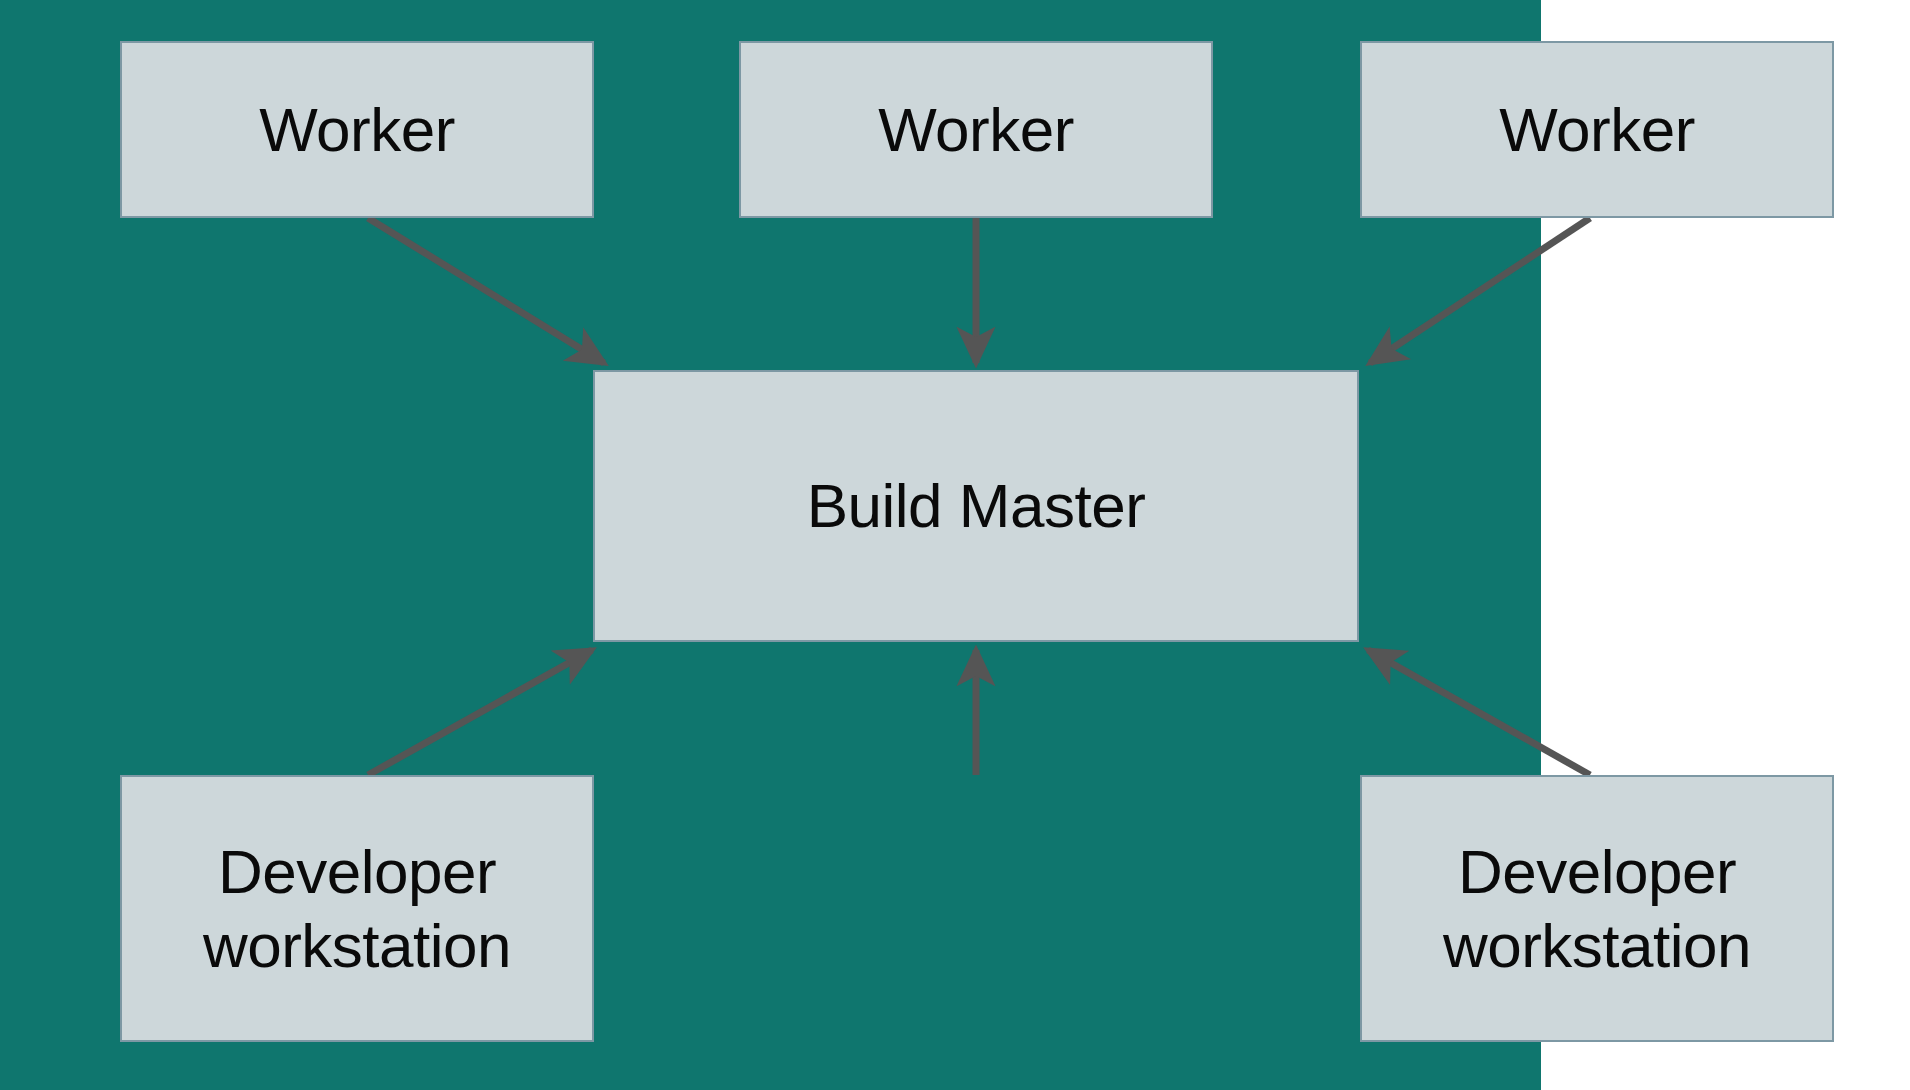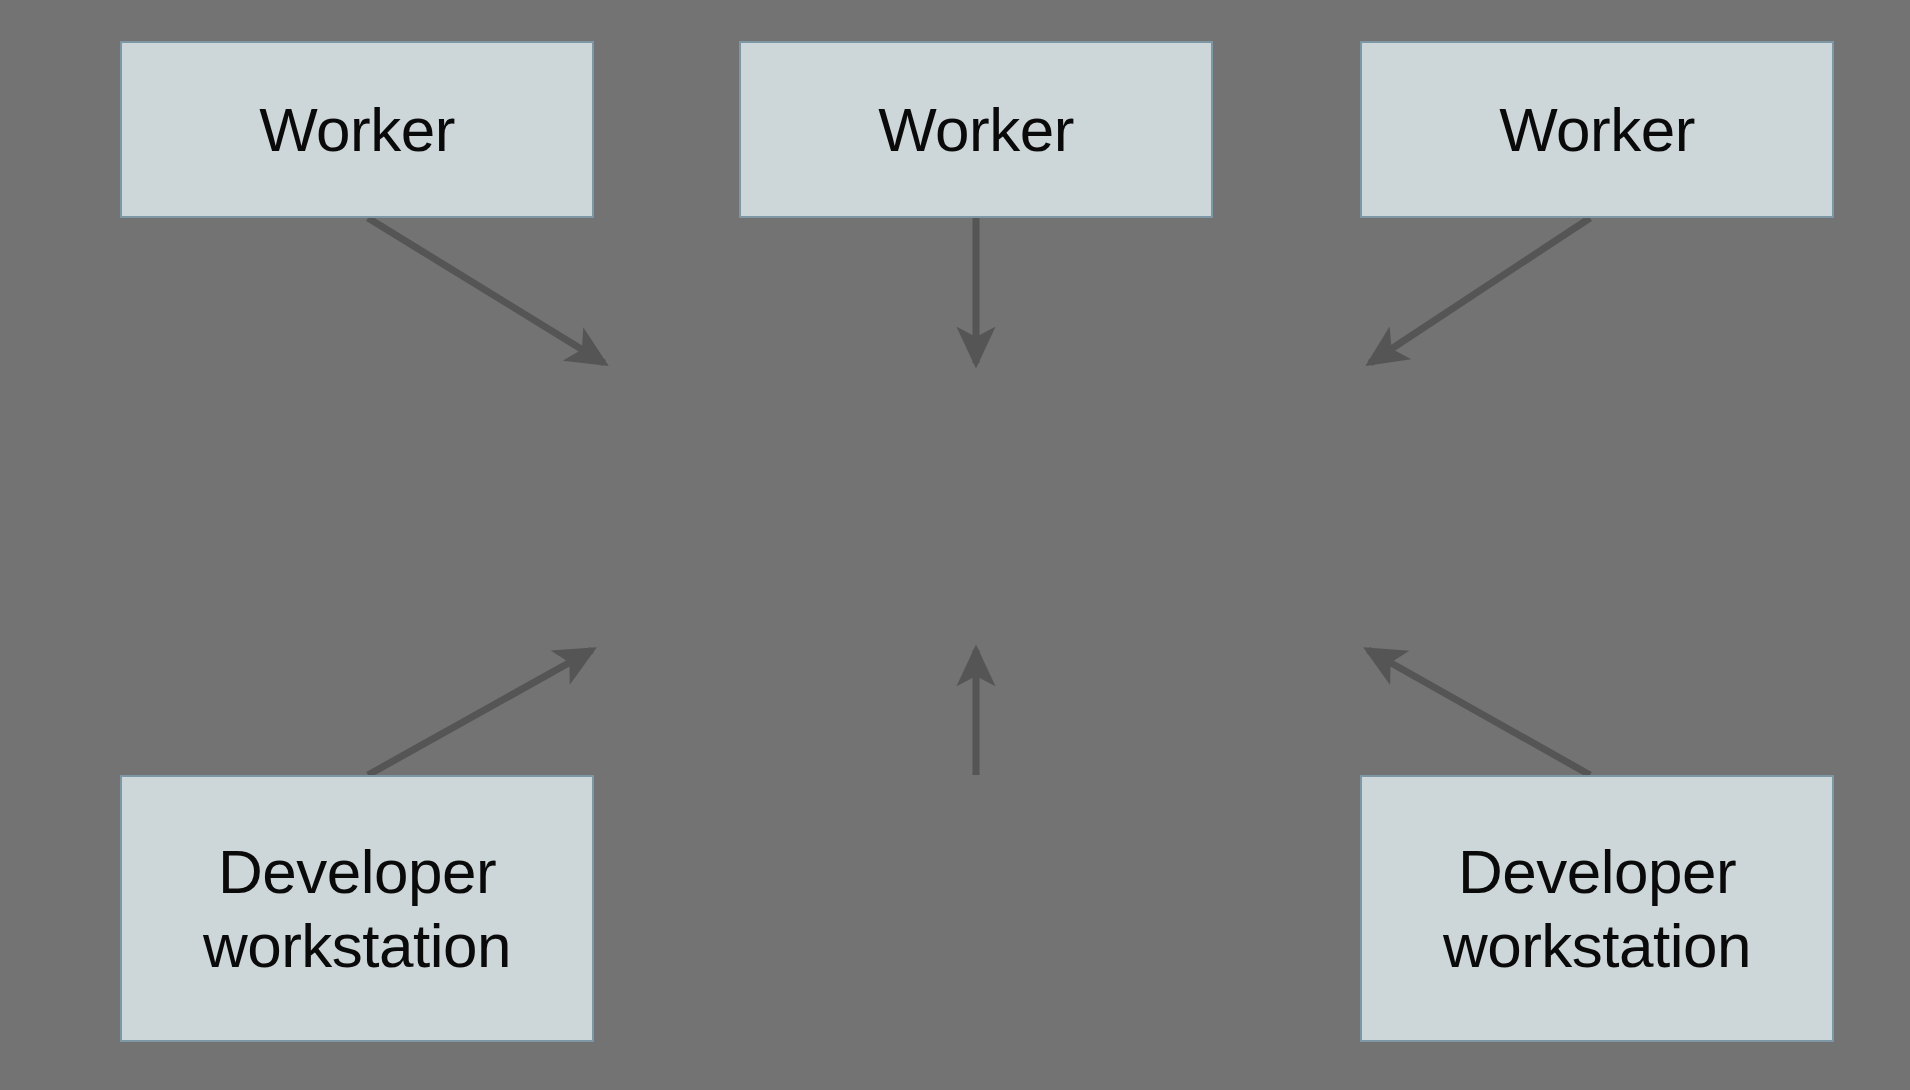--- a/index.html
+++ b/index.html
@@ -8,23 +8,23 @@
     background: #ffffff;
   }
   body {
     width: 1910px;
     height: 1090px;
     overflow: hidden;
     font-family: "Liberation Sans", sans-serif;
   }
   #diagram-root {
     position: relative;
-    width: 1910px;
+    width: 1541px;
     height: 1090px;
-    background: #737373;
+    background: #0f766e;
   }
   #diagram-svg {
     position: absolute;
     left: 0;
     top: 0;
     width: 1910px;
     height: 1090px;
   }
   .node-box {
     position: absolute;
@@ -72,20 +72,23 @@
   </div>
 
   <div class="node-box" style="left: 739px; top: 41px; width: 474px; height: 177px; background: rgb(205, 215, 218); border-color: rgb(125, 152, 164);">
     <span class="node-label label-lg" style="font-size: 62px; color: rgb(10, 10, 10);">Worker</span>
   </div>
 
   <div class="node-box" style="left: 1360px; top: 41px; width: 474px; height: 177px; background: rgb(205, 215, 218); border-color: rgb(125, 152, 164);">
     <span class="node-label label-lg" style="font-size: 62px; color: rgb(10, 10, 10);">Worker</span>
   </div>
 
+  <div class="node-box" style="left: 593px; top: 370px; width: 766px; height: 272px; background: rgb(205, 215, 218); border-color: rgb(125, 152, 164);">
+    <span class="node-label label-lg" style="font-size: 62px; color: rgb(10, 10, 10);">Build Master</span>
+  </div>
 
   <div class="node-box" style="left: 120px; top: 775px; width: 474px; height: 267px; background: rgb(205, 215, 218); border-color: rgb(125, 152, 164);">
     <span class="node-label label-lg" style="font-size: 62px; color: rgb(10, 10, 10);">Developer
 workstation</span>
   </div>
 
 
   <div class="node-box" style="left: 1360px; top: 775px; width: 474px; height: 267px; background: rgb(205, 215, 218); border-color: rgb(125, 152, 164);">
     <span class="node-label label-lg" style="font-size: 62px; color: rgb(10, 10, 10);">Developer
 workstation</span>

